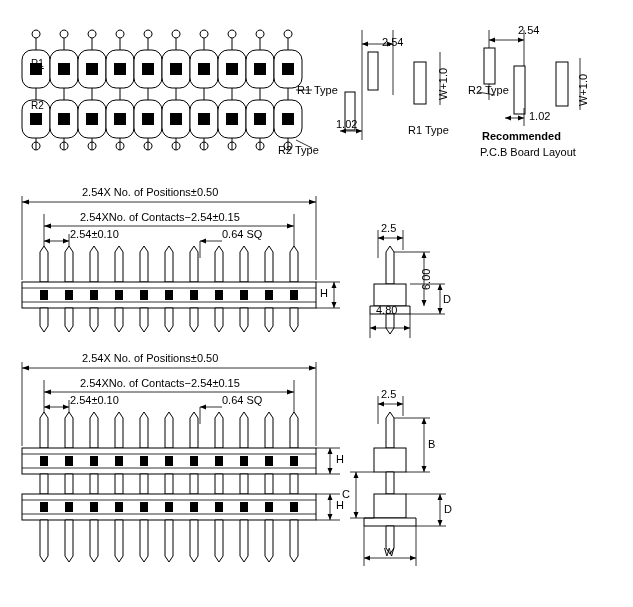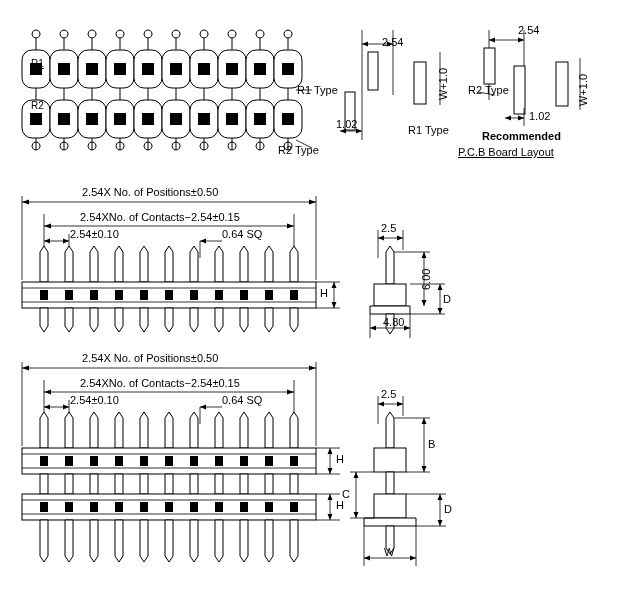--- a/index.html
+++ b/index.html
@@ -391,32 +391,32 @@
   <span class="lbl" style="left:382px;top:36px;">2.54</span>
   <span class="vert" style="left:437px;top:100px;transform:rotate(-90deg);">W+1.0</span>
   <span class="lbl" style="left:336px;top:118px;">1.02</span>
   <span class="lbl" style="left:408px;top:124px;">R1 Type</span>
 
   <span class="lbl" style="left:518px;top:24px;">2.54</span>
   <span class="vert" style="left:577px;top:106px;transform:rotate(-90deg);">W+1.0</span>
   <span class="lbl" style="left:468px;top:84px;">R2 Type</span>
   <span class="lbl" style="left:529px;top:110px;">1.02</span>
   <span class="lbl" style="left:482px;top:130px;font-weight:bold;">Recommended</span>
-  <span class="lbl" style="left:458px;top:146px;text-decoration:underline;">P.C.B Board Layout</span>
+  <span class="lbl" style="left:480px;top:146px;">P.C.B Board Layout</span>
 
   <span class="lbl" style="left:82px;top:186px;">2.54X No. of Positions±0.50</span>
   <span class="lbl" style="left:80px;top:211px;">2.54XNo. of Contacts−2.54±0.15</span>
   <span class="lbl" style="left:70px;top:228px;">2.54±0.10</span>
   <span class="lbl" style="left:222px;top:228px;">0.64  SQ</span>
   <span class="lbl" style="left:320px;top:287px;">H</span>
 
   <span class="lbl" style="left:381px;top:222px;">2.5</span>
   <span class="vert" style="left:420px;top:290px;transform:rotate(-90deg);">6.00</span>
   <span class="lbl" style="left:443px;top:293px;">D</span>
-  <span class="lbl" style="left:376px;top:316px;margin-left:7px;">4.80</span>
+  <span class="lbl" style="left:376px;top:304px;">4.80</span>
 
   <span class="lbl" style="left:82px;top:352px;">2.54X No. of Positions±0.50</span>
   <span class="lbl" style="left:80px;top:377px;">2.54XNo. of Contacts−2.54±0.15</span>
   <span class="lbl" style="left:70px;top:394px;">2.54±0.10</span>
   <span class="lbl" style="left:222px;top:394px;">0.64  SQ</span>
   <span class="lbl" style="left:336px;top:453px;">H</span>
   <span class="lbl" style="left:336px;top:499px;">H</span>
 
   <span class="lbl" style="left:381px;top:388px;">2.5</span>
   <span class="lbl" style="left:428px;top:438px;">B</span>

